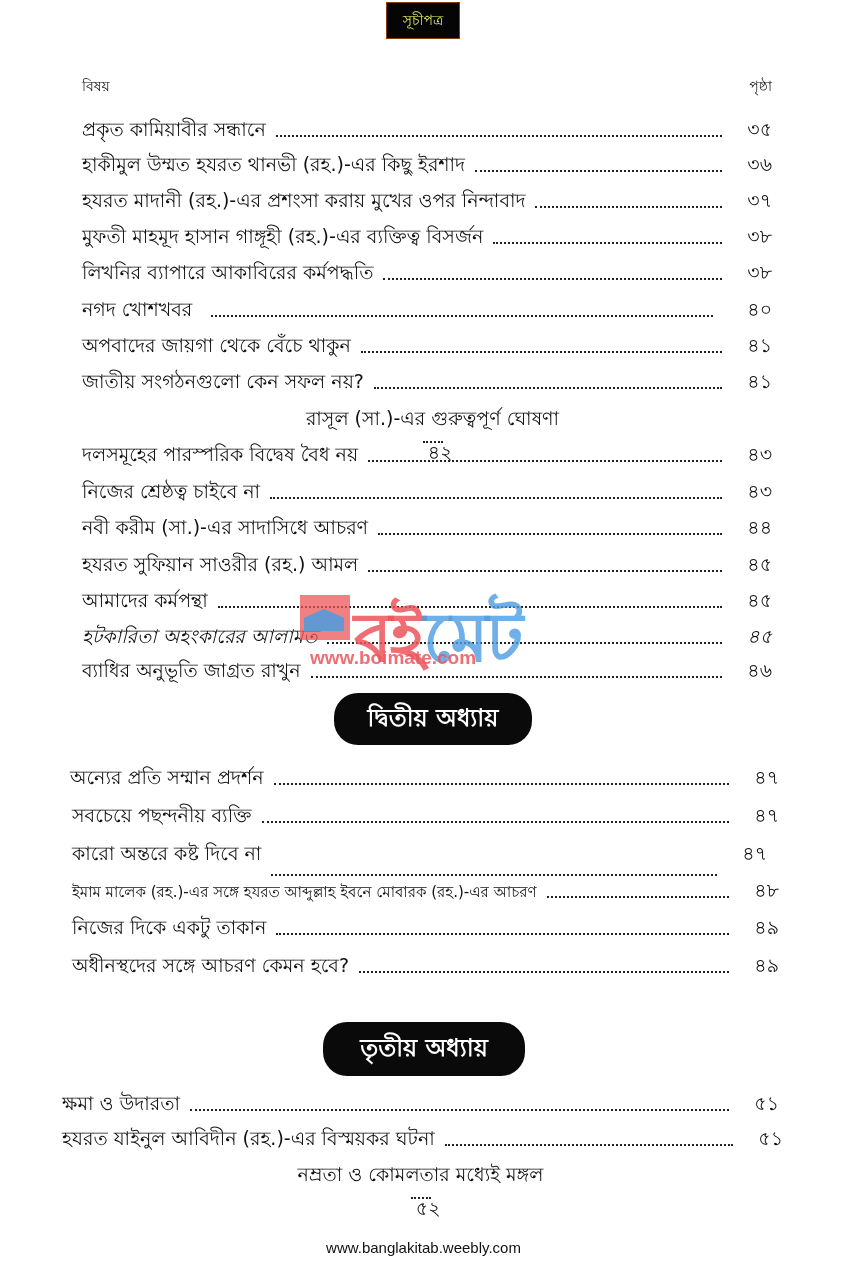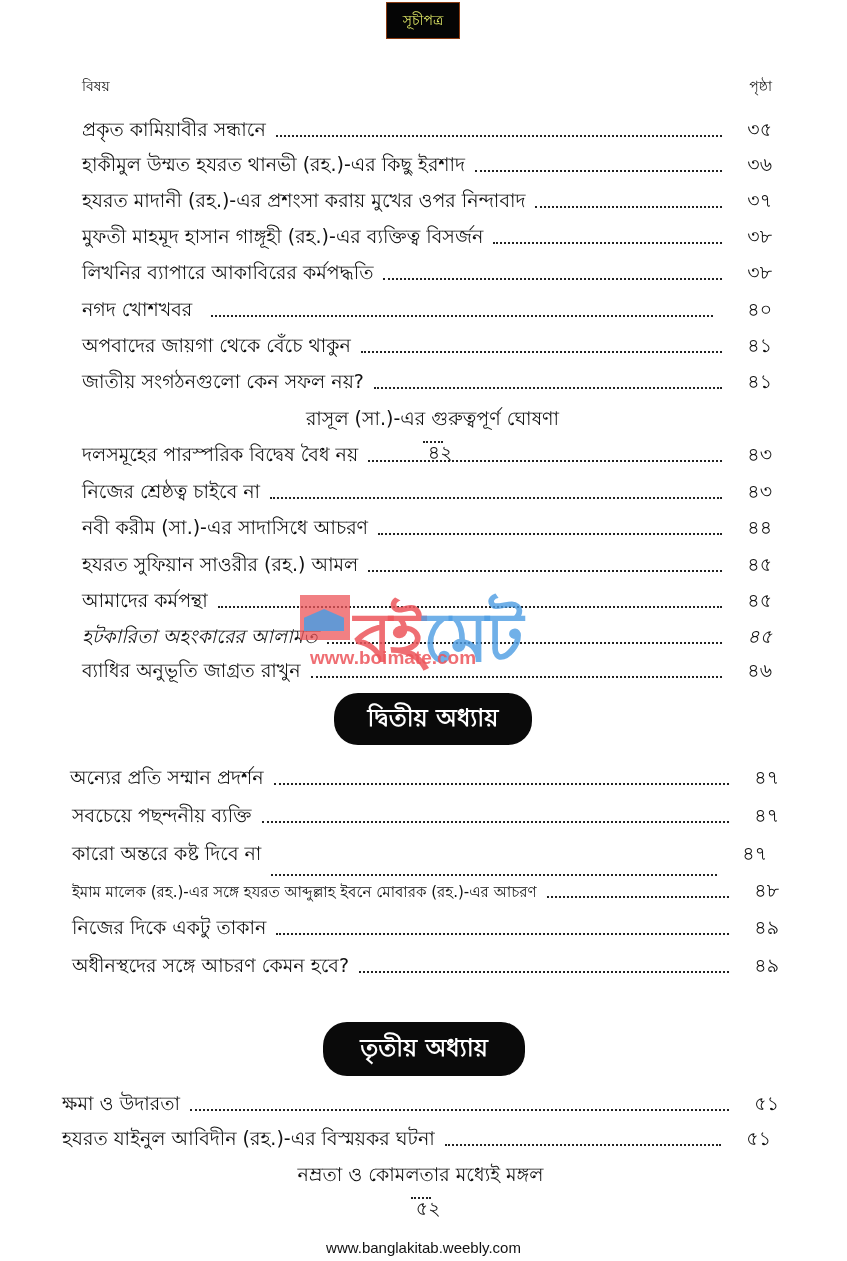--- a/index.html
+++ b/index.html
@@ -160,21 +160,21 @@
     <span class="page">৪৯</span>
 </div>
 
 <div class="chapter three">তৃতীয় অধ্যায়</div>
 
 <div class="row" style="left:62px; right:68px; top:1089px;">
   <span class="label">ক্ষমা ও উদারতা</span>
     <span class="dots"></span>
     <span class="page">৫১</span>
 </div>
-<div class="row" style="left:62px; right:76px; top:1124px;align-items:center;">
+<div class="row" style="left:62px; right:64px; top:1124px;align-items:center;">
   <span class="label">হযরত যাইনুল আবিদীন (রহ.)-এর বিস্ময়কর ঘটনা</span>
     <span class="dots"></span>
     <span class="page">৫১</span>
 </div>
 <div class="row" style="left:62px; right:68px; top:1160px;flex-direction:column;">
   <span class="label">নম্রতা ও কোমলতার মধ্যেই মঙ্গল</span>
     <span class="dots"></span>
     <span class="page">৫২</span>
 </div>
 

